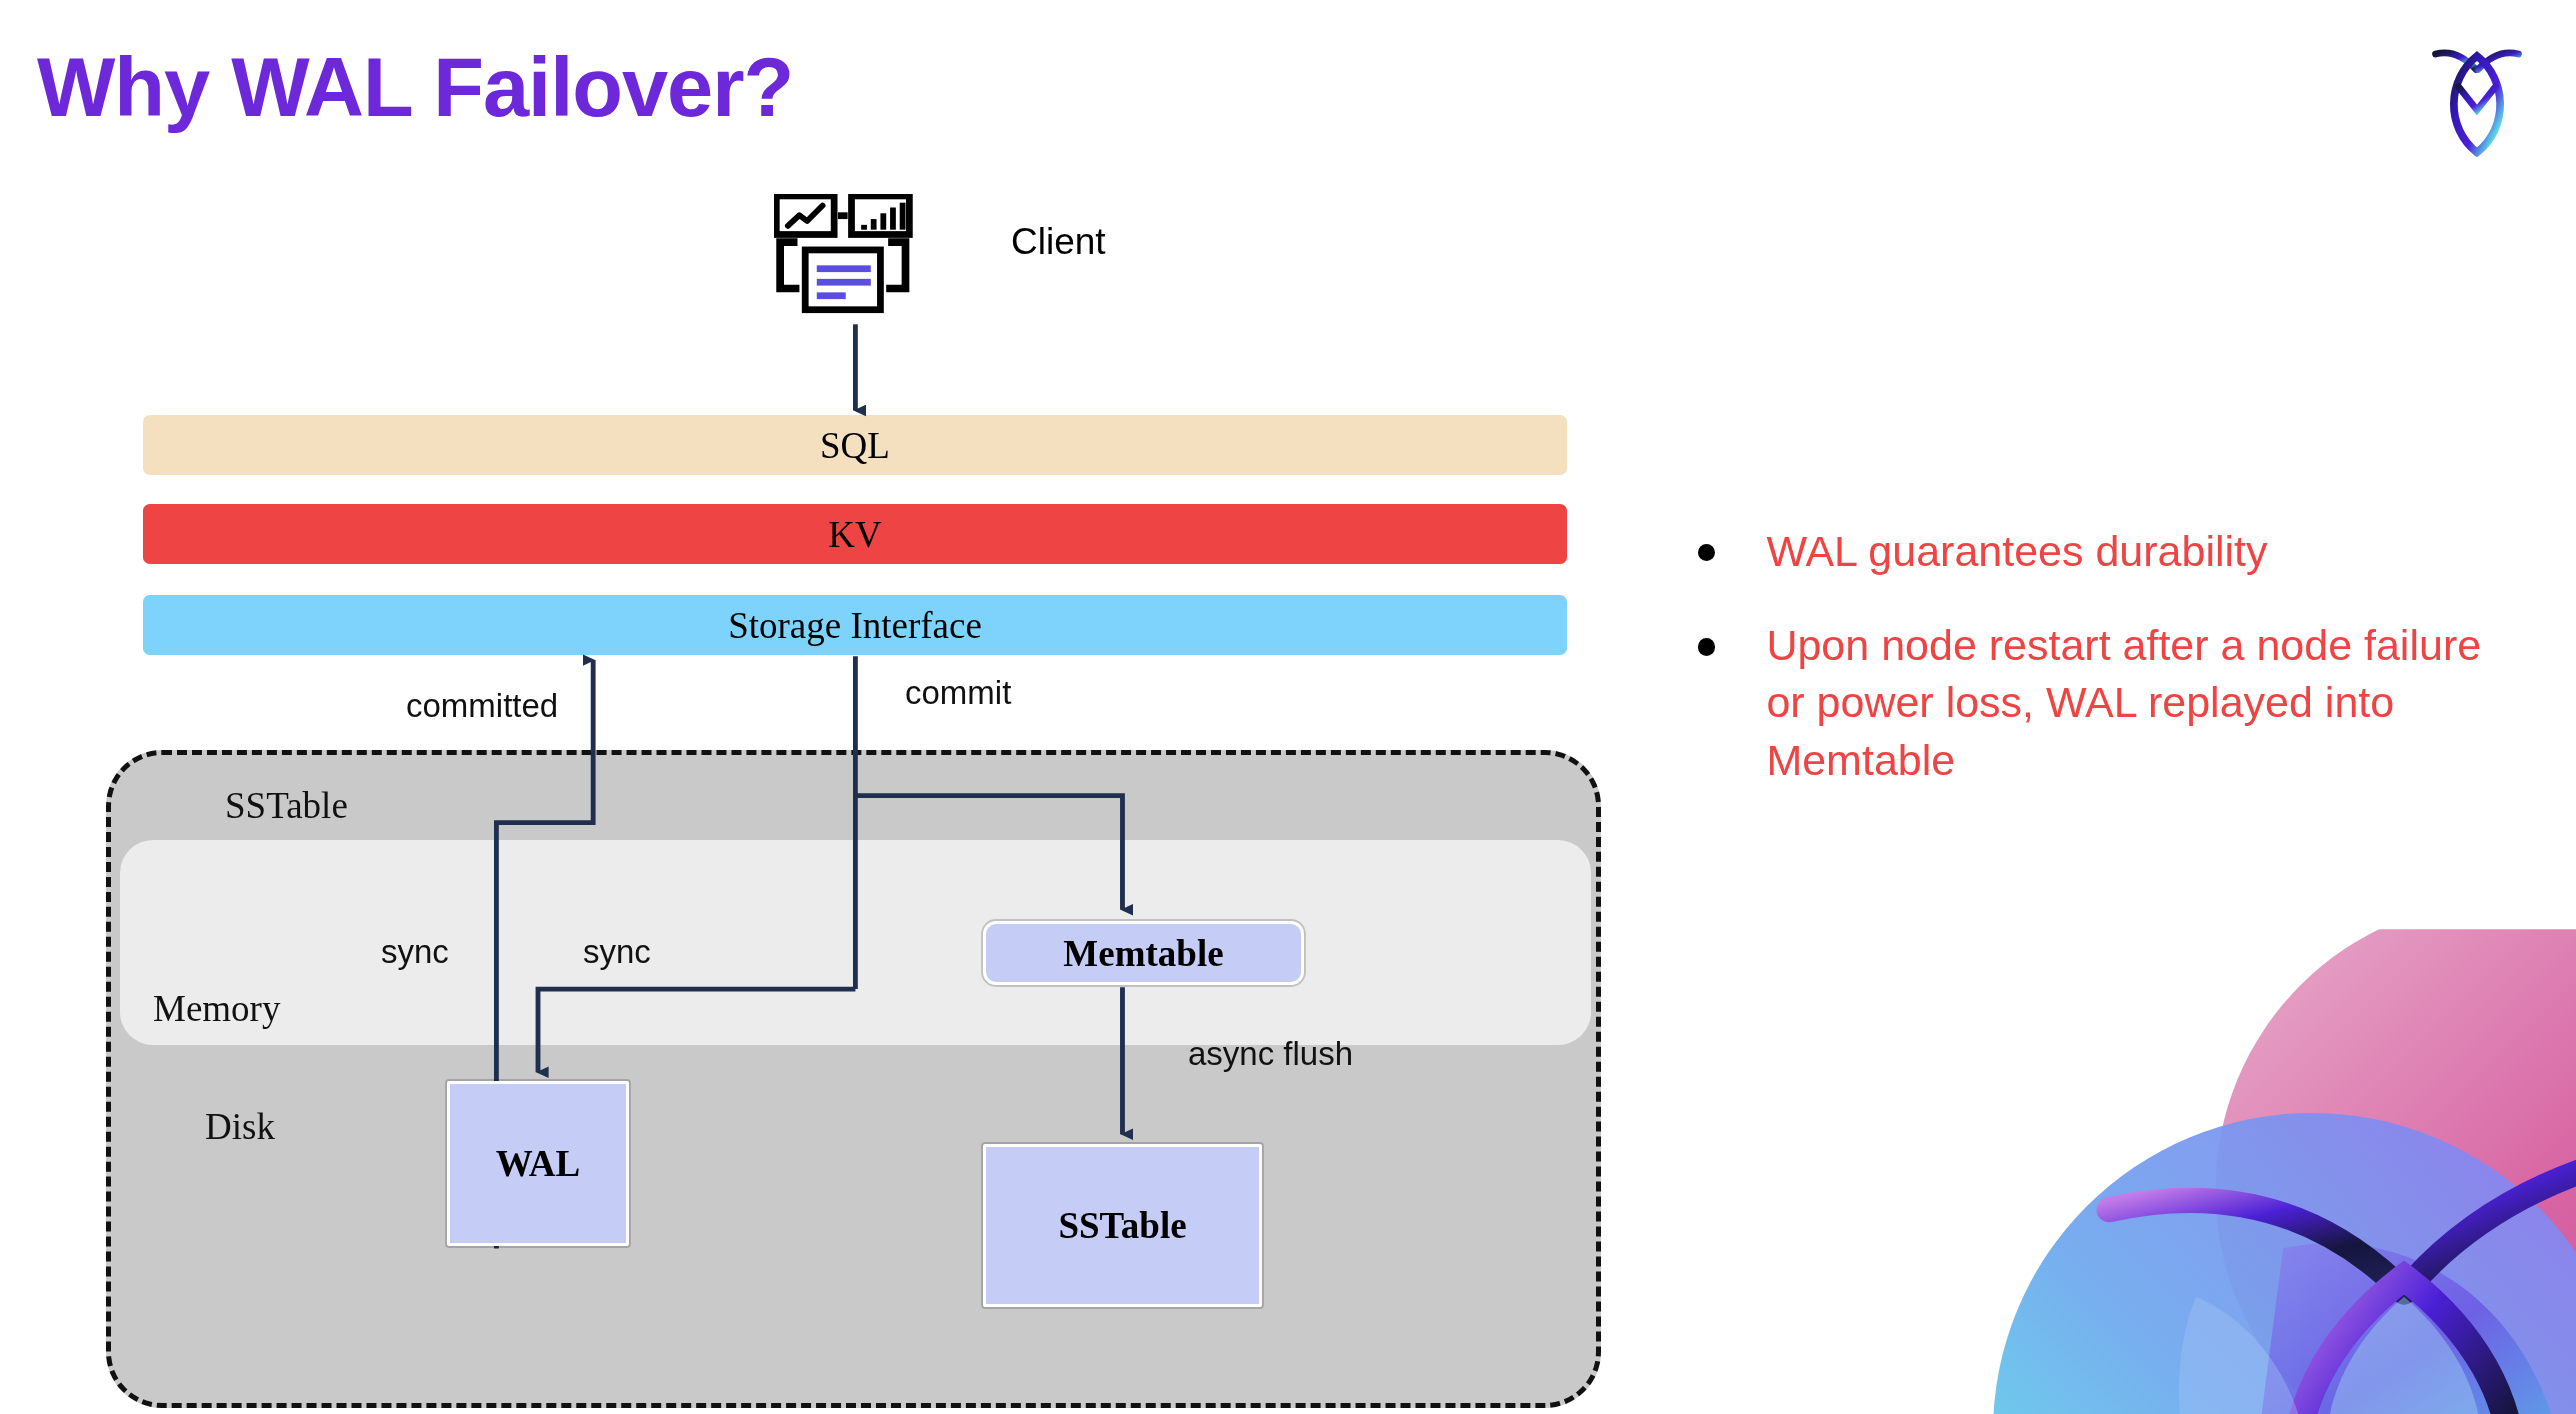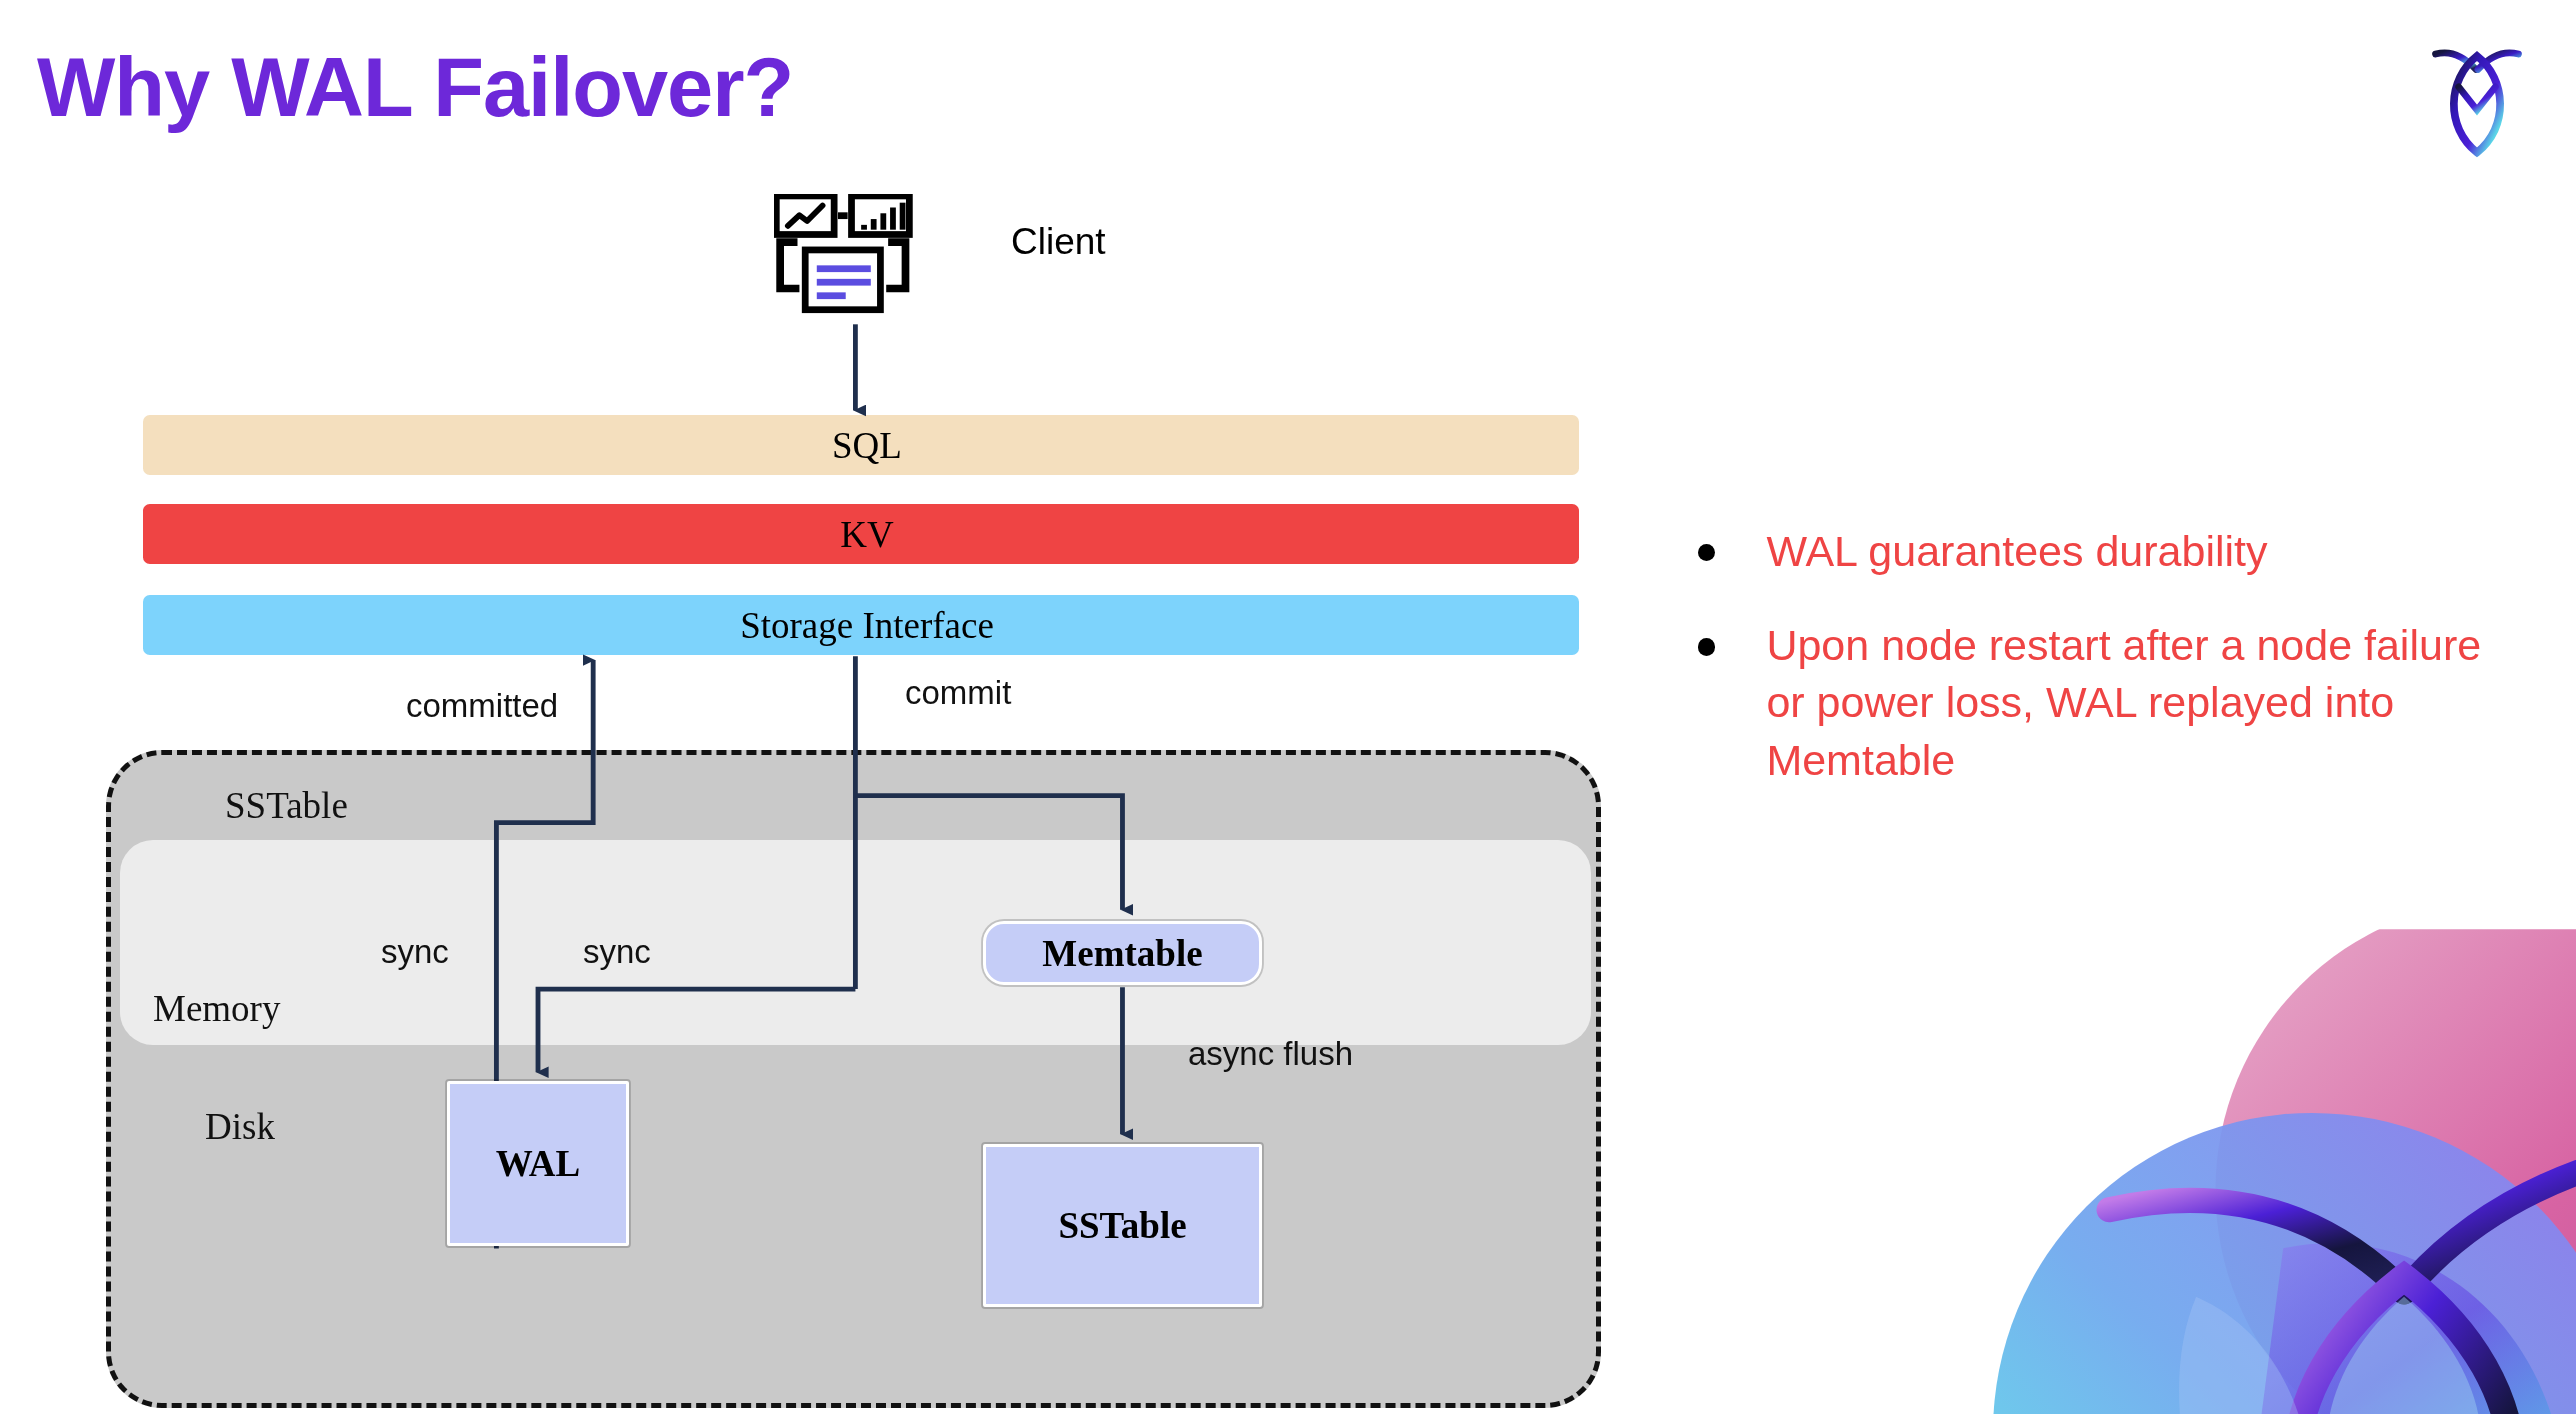--- a/index.html
+++ b/index.html
@@ -81,21 +81,20 @@
     left: 143px;
     width: 1424px;
     height: 60px;
     border-radius: 6.8px;
     display: flex;
     align-items: center;
     justify-content: center;
     font-family: "Liberation Serif", serif;
     font-size: 37px;
     color: #000000;
-    padding-left: 12px;
   }
   #layer-sql { top: 415px; }
   #layer-kv  { top: 504px; }
   #layer-storage { top: 595px; }
 
   
   #pebble-container {
     position: absolute;
     left: 106px;
     top: 750px;
@@ -152,22 +151,22 @@
     display: flex;
     align-items: center;
     justify-content: center;
     font-family: "Liberation Serif", serif;
     font-weight: bold;
     font-size: 37px;
     color: #000000;
     box-sizing: border-box;
   }
   #node-memtable {
-    left: 983px; top: 921px; width: 279px; height: 64px;
-    border-radius: 21px;
+    left: 983px; top: 921px; width: 321px; height: 64px;
+    border-radius: 13px;
   }
   #node-wal {
     left: 447px; top: 1081px; width: 182px; height: 165px;
   }
   #node-sstable {
     left: 983px; top: 1144px; width: 279px; height: 163px;
   }
 
   
   .edge-label {

